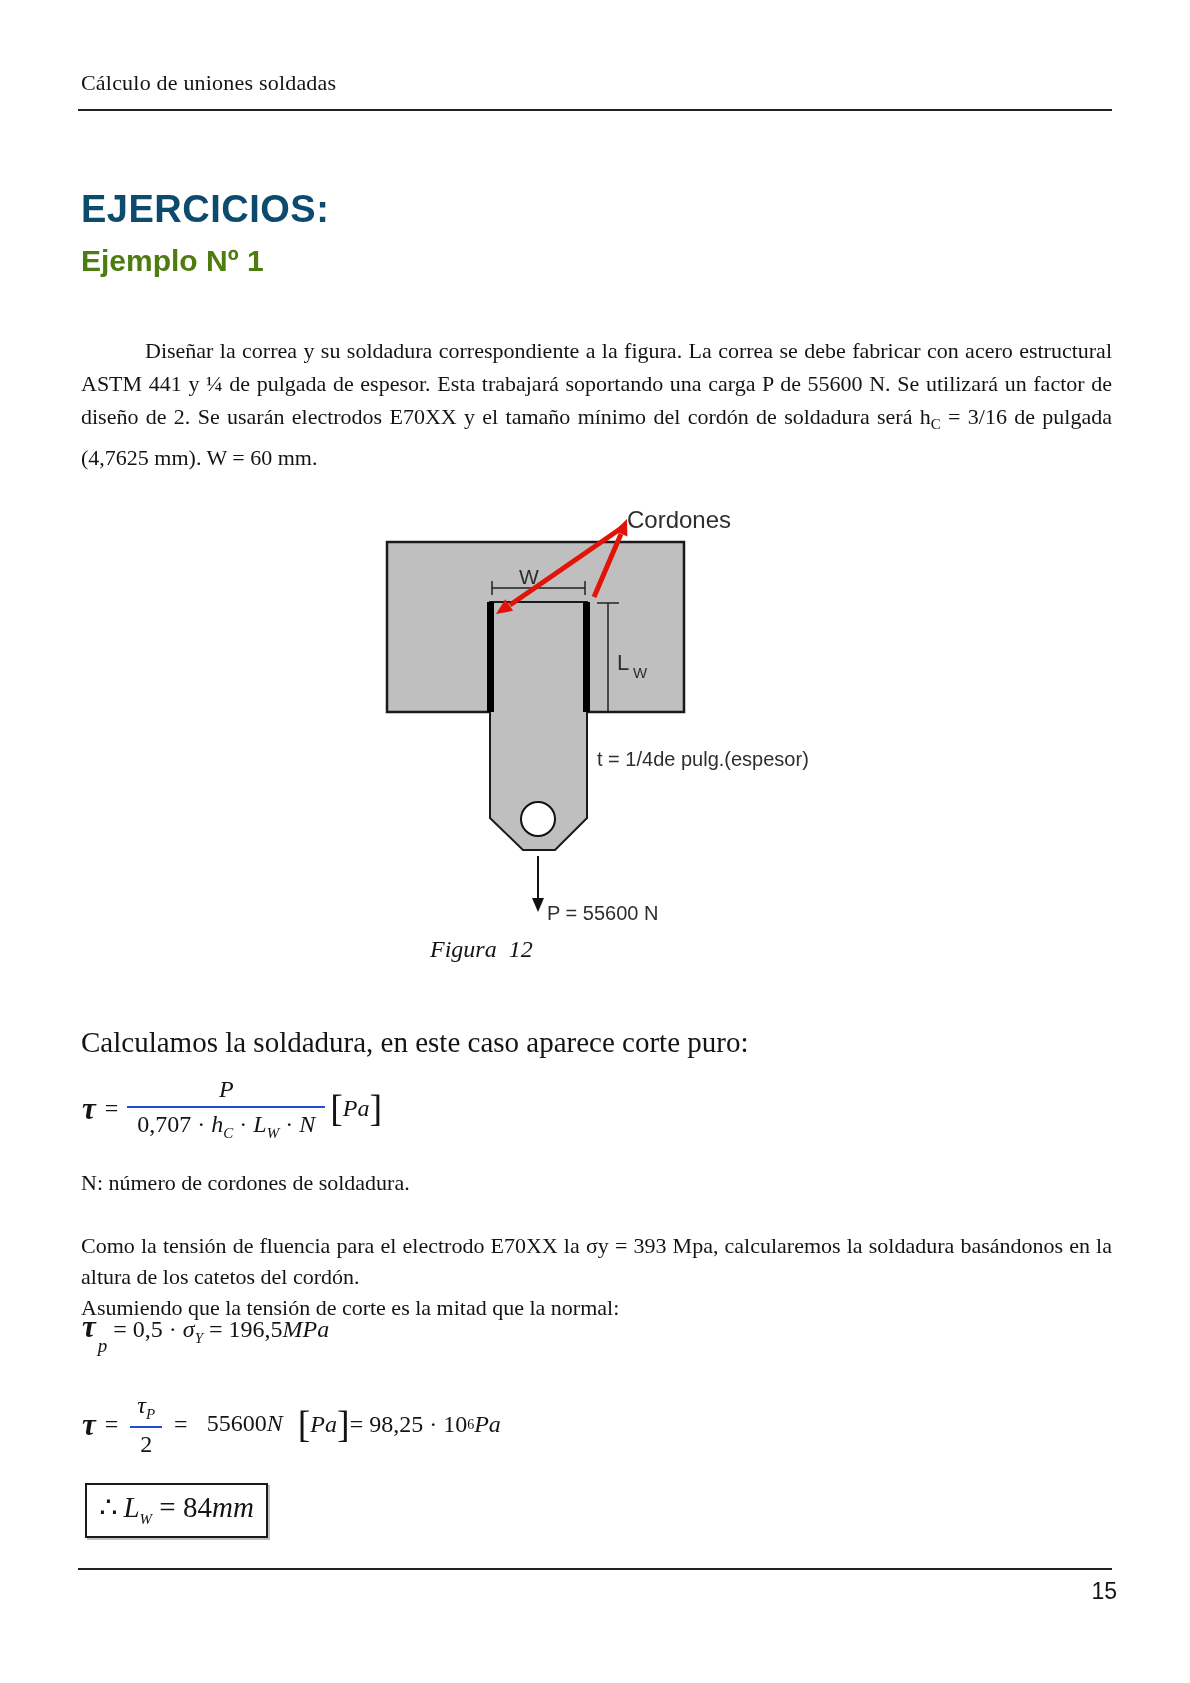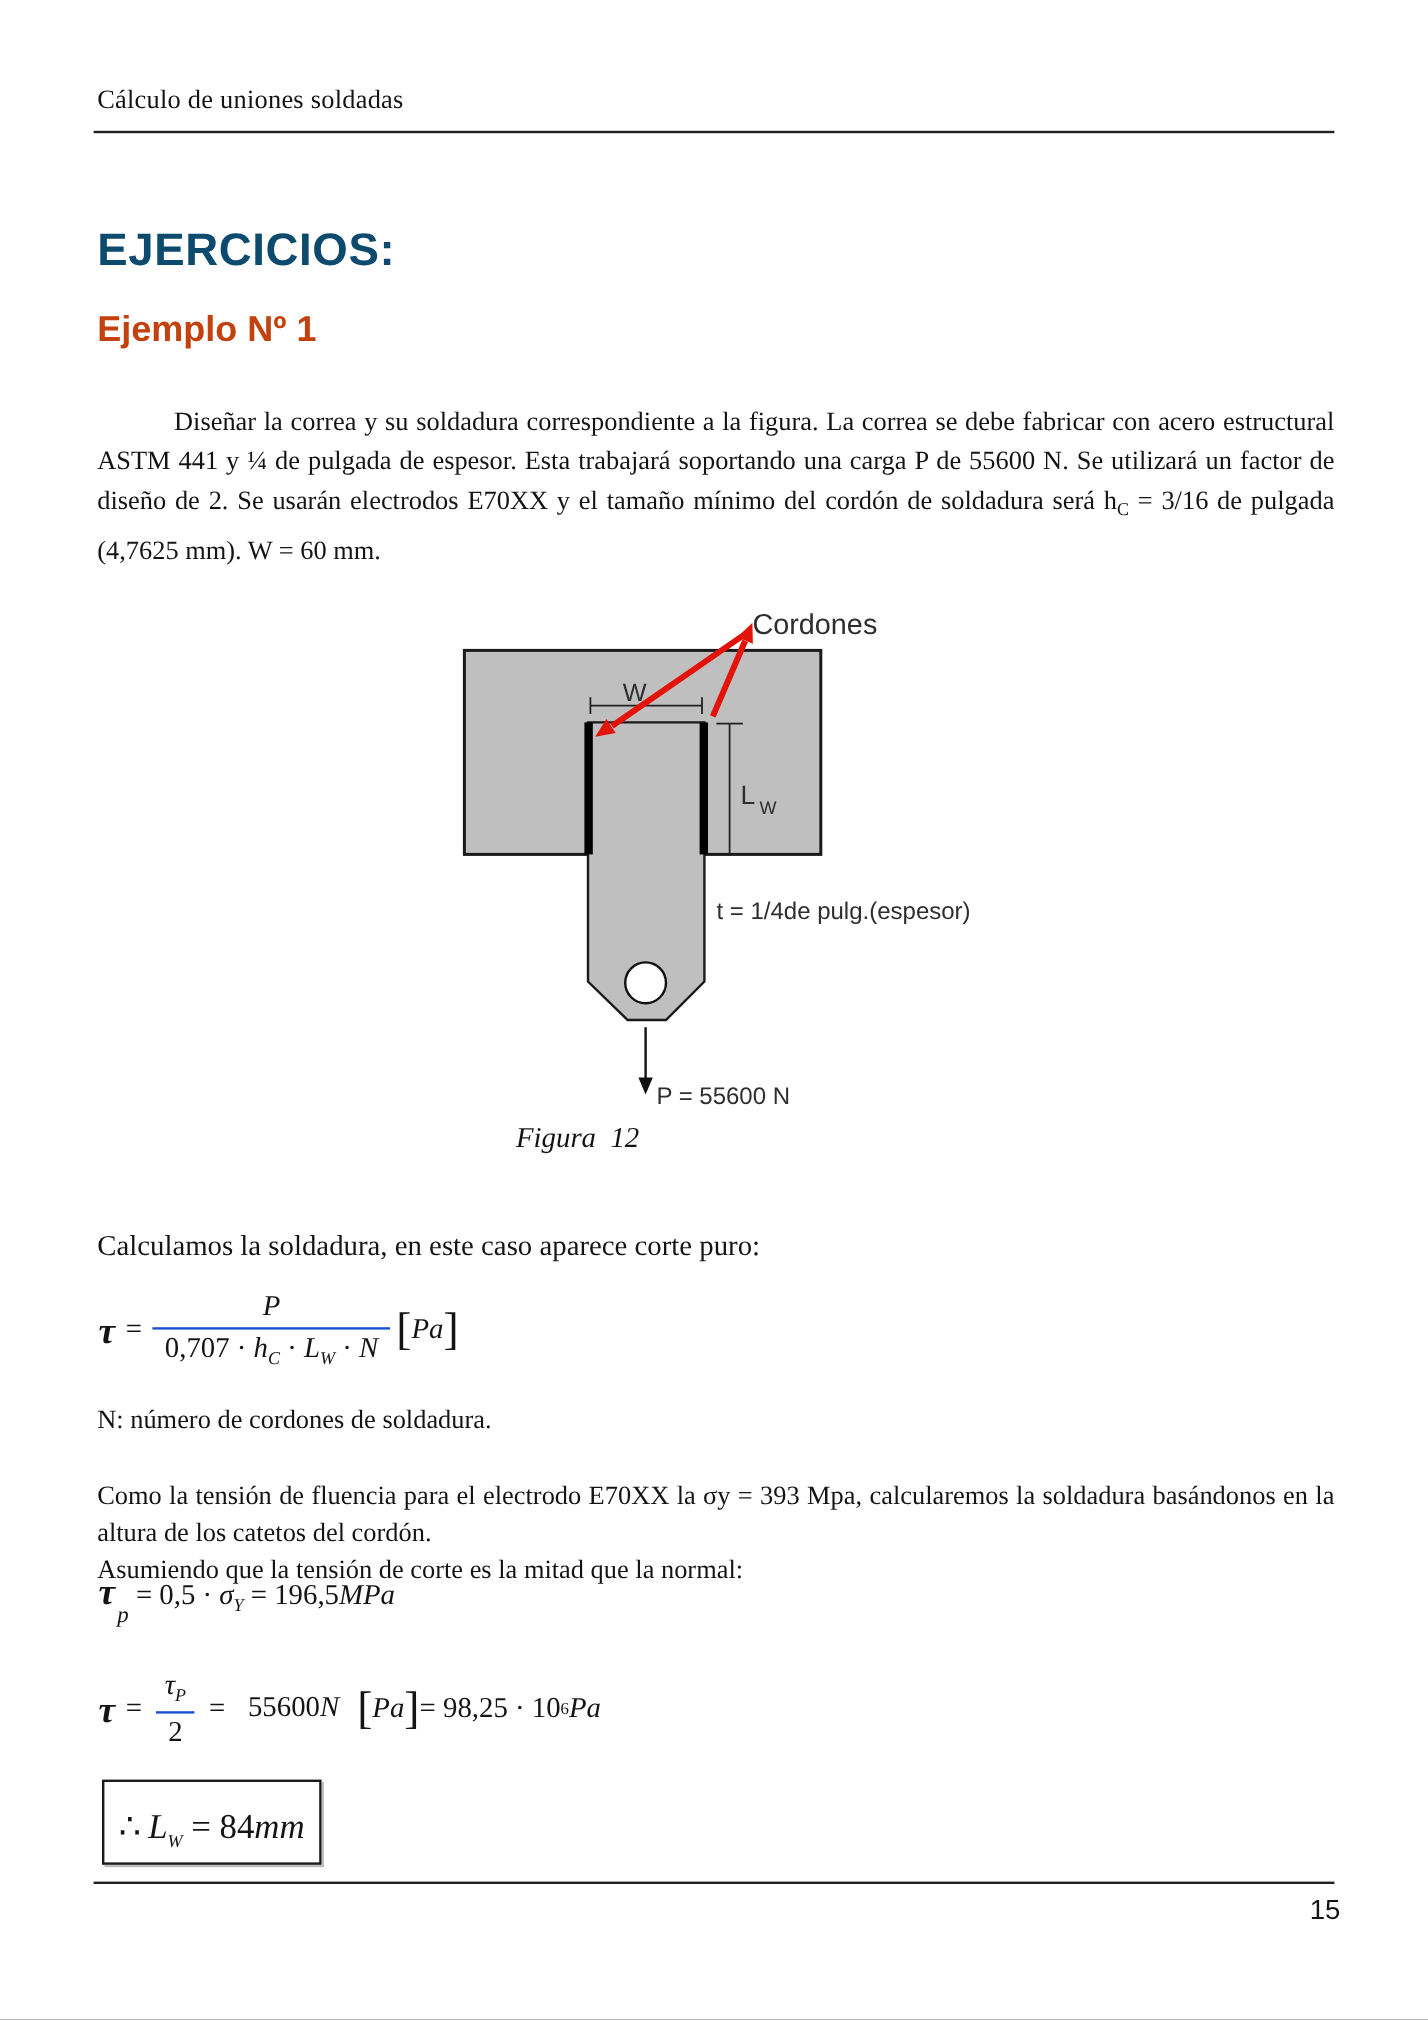--- a/index.html
+++ b/index.html
@@ -12,33 +12,33 @@
 
   .header-title { left:81px; top:70px; font-size:22px; letter-spacing:0.2px; }
   .rule { border-top:2px solid #222; height:0; }
   .header-rule { left:78px; top:109px; width:1034px; }
   .footer-rule { left:78px; top:1568px; width:1034px; }
   .page-number { left:1060px; top:1578px; width:57px; text-align:right;
     font-family:"Liberation Sans", sans-serif; font-size:23px; }
 
   .h1 { left:81px; top:188px; margin:0; font-family:"Liberation Sans", sans-serif;
         font-weight:bold; font-size:38px; letter-spacing:0.5px; color:#0c4a6e; }
-  .h2 { left:81px; top:258px; margin:0; font-family:"Liberation Sans", sans-serif;
-        font-weight:bold; font-size:30px; color:#c2410c; }
+  .h2 { left:81px; top:244px; margin:0; font-family:"Liberation Sans", sans-serif;
+        font-weight:bold; font-size:30px; color:#4d7c0f; }
 
   .intro { left:81px; top:334px; width:1031px; margin:0; font-size:22px;
            line-height:33px; text-align:justify; text-indent:64px; }
   .ssub { font-size:15px; }
 
   .fig { left:380px; top:460px; }
   .fig text { font-family:"Liberation Sans", sans-serif; fill:#2e2e2e; }
   .fig-caption { left:430px; top:936px; width:260px; text-align:left;
                  font-style:italic; font-size:24px; white-space:pre; }
 
-  .calc-line { left:81px; top:1026px; margin:0; font-size:24px; }
+  .calc-line { left:81px; top:1026px; margin:0; font-size:29px; }
   .n-line   { left:81px; top:1170px; margin:0; font-size:22px; }
   .tension  { left:81px; top:1230px; width:1031px; font-size:22px; line-height:31px; }
   .tension p { margin:0; }
   .justify { text-align:justify; }
 
   .formula { display:flex; align-items:center; font-size:24px; white-space:nowrap; }
   .tau { font-style:italic; font-weight:bold; font-size:31px; line-height:1; }
   .eq  { margin:0 9px; }
   .it  { font-style:italic; }
   .frac { display:inline-flex; flex-direction:column; align-items:center; }
@@ -49,21 +49,21 @@
   .brgroup { display:inline-flex; align-items:center; margin-left:5px; }
   .br { font-size:38px; font-weight:normal; line-height:1; transform:translateY(-1px); }
 
   .f1 { left:82px; top:1076px; }
   .f2 { left:82px; top:1311px; font-size:24px; }
   .f2 .tau { margin-right:2px; }
   .sublow { position:relative; top:15px; font-size:19px; }
   .f3 { left:82px; top:1392px; }
 
   .result-box { left:85px; top:1483px; border:2px solid #1a1a1a;
-    padding:20px 12px 8px; font-size:29px; box-shadow:2px 2px 0 rgba(0,0,0,0.25);
+    padding:5px 12px 8px; font-size:29px; box-shadow:2px 2px 0 rgba(0,0,0,0.25);
     font-family:"Liberation Serif","DejaVu Sans",serif; white-space:nowrap; }
   .thf { margin-right:6px; }
 </style>
 </head>
 <body>
 
 <div class="page">
 
   <div class="abs header-title">Cálculo de uniones soldadas</div>
   <div class="abs rule header-rule"></div>

